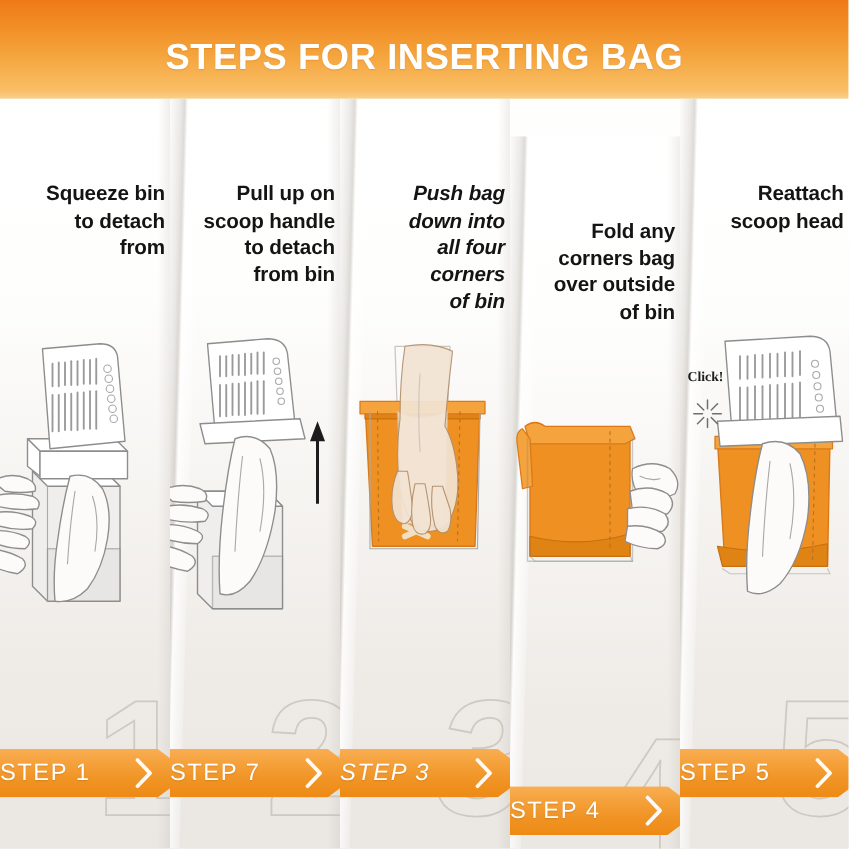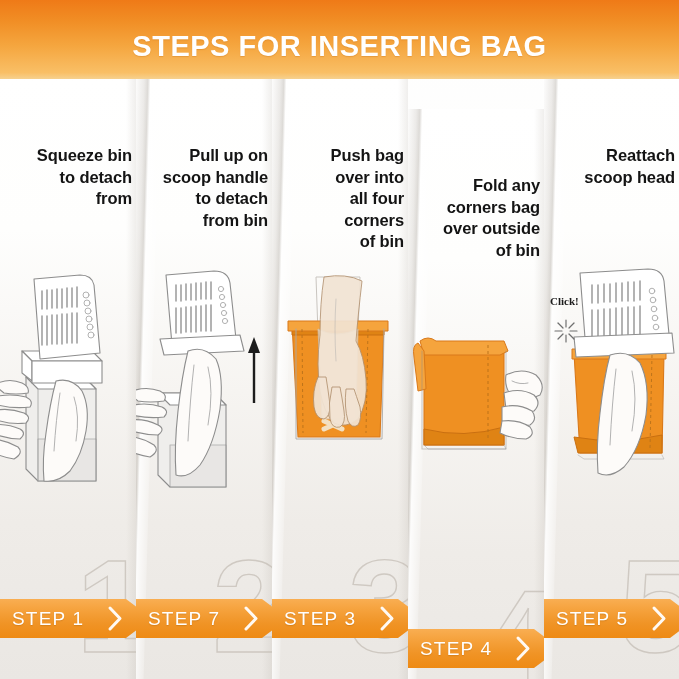--- a/index.html
+++ b/index.html
@@ -69,21 +69,21 @@
   .banner{
     position:absolute;left:0;bottom:41px;height:39px;width:152px;
     display:flex;align-items:center;
     background:linear-gradient(to bottom,#f9ae52 0%,#f5a13b 30%,#f09426 62%,#ee8a14 100%);
     -webkit-clip-path:polygon(0 0,126px 0,152px 50%,126px 100%,0 100%);
     clip-path:polygon(0 0,126px 0,152px 50%,126px 100%,0 100%);
     box-shadow:0 1px 2px rgba(140,90,20,0.18);
   }
   .banner-label{
     color:#ffffff;font-size:19px;font-weight:normal;letter-spacing:1.2px;
-    padding-left:12px;white-space:nowrap;
+    white-space:nowrap;
     text-shadow:0 1px 1px rgba(170,95,10,0.35);
   }
   .banner-chev{
     position:absolute;left:108px;top:7px;width:14px;height:25px;
     pointer-events:none;
   }
 
   
   .art{position:absolute;left:0;top:190px;width:136px;height:230px;}
   svg{display:block;overflow:visible;}
@@ -253,28 +253,28 @@
       <div class="ghost-num">2</div>
 
       <div class="banner">
         <span class="banner-label">STEP 7</span>
         <svg class="banner-chev" viewBox="0 0 14 25">
           <path d="M2 2 L12 12.5 L2 23" fill="none" stroke="#ffffff" stroke-width="3" stroke-linecap="round" stroke-linejoin="round" opacity="0.95"></path>
         </svg>
       </div>
     </div>
 
-    <div class="panel" style="left:272px;">
+    <div class="panel" style="left:272px;font-style:italic;">
       <div class="panel-bg"></div>
       <div class="sep" style="left:-10px;"></div>
       <div class="panel-right-shadow"></div>
 
       <div class="caption">
         <div>Push bag</div>
-        <div>over into</div>
+        <div>down into</div>
         <div>all four</div>
         <div>corners</div>
         <div>of bin</div>
       </div>
 
       <div class="art">
         <svg width="136" height="230" viewBox="0 0 136 230">
 
           <path class="bagw" d="M44 8 L88 8 L86 64 L46 64 Z"></path>
 

